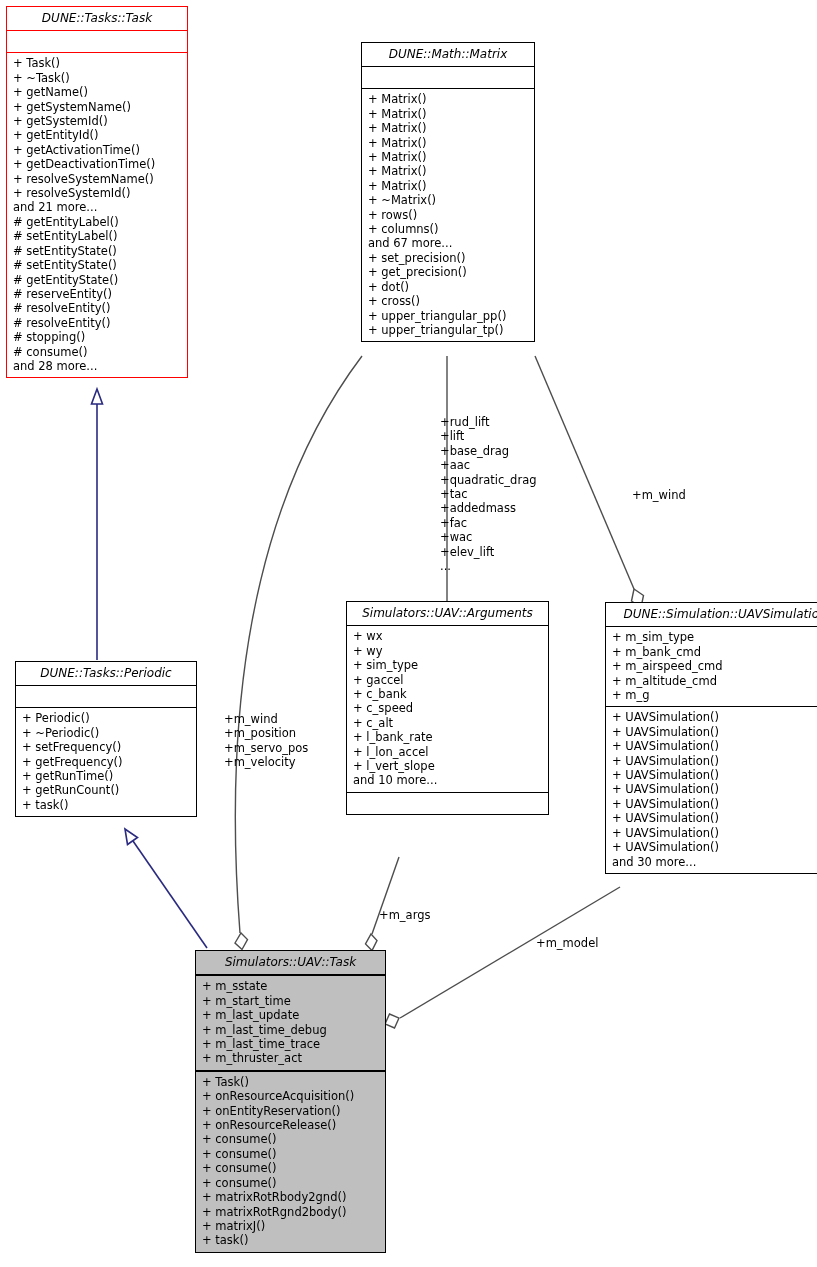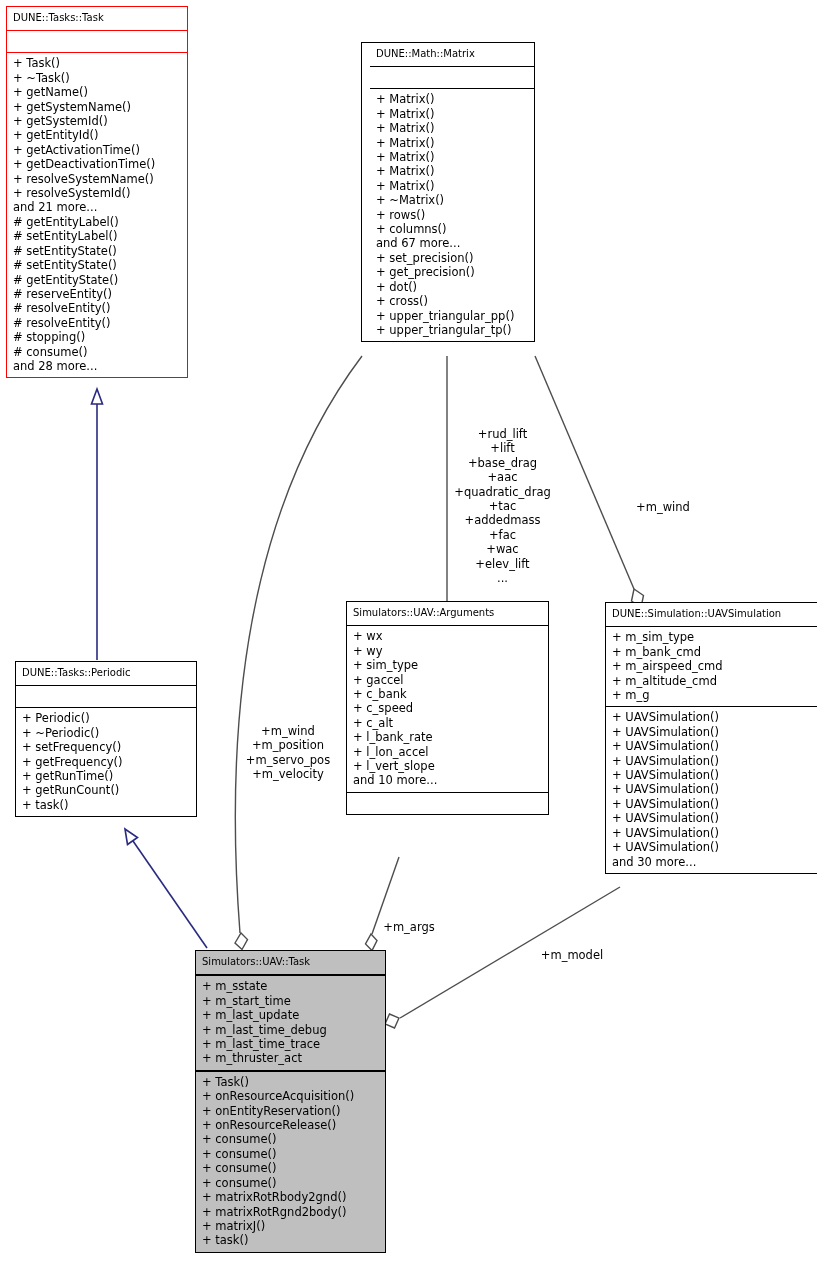--- a/index.html
+++ b/index.html
@@ -16,41 +16,41 @@
     border:1px solid #000;
     background:#ffffff;
     font-size:11.5px;
     line-height:14.4px;
     color:#000;
   }
   .umlbox.red{border-color:#ff0000;}
   .umlbox.gray{background:#bfbfbf;}
 
   .cname{
-    text-align:left;
+    text-align:center;
     padding:4px 6px 5px 6px;
-    font-size:10px;
+    font-size:12px;
     white-space:nowrap;
+    font-style:italic;
   }
   .sep{height:1px;background:#000;}
   .umlbox.red .sep{background:#ff0000;}
   .umlbox.gray .sep{background:#000;height:2px;}
 
   .compartment{padding:3px 5px 4px 6px;}
   .compartment.empty{height:14px;padding:3px 5px 4px 6px;}
   .row{white-space:nowrap;font-size:11.5px;line-height:14.4px;}
 
   .edgelabel{
     position:absolute;
     font-size:11.5px;
     line-height:14.4px;
     color:#000;
     white-space:pre;
-    text-align:center;
-    margin-top:12px;
+    text-align:left;
   }
 </style>
 </head>
 <body>
 
 <div id="canvas">
 
   <svg id="edges" viewBox="0 0 817 1267" width="817" height="1267">
 
     <g>
@@ -113,21 +113,21 @@
       <div class="row"># getEntityState()</div>
       <div class="row"># reserveEntity()</div>
       <div class="row"># resolveEntity()</div>
       <div class="row"># resolveEntity()</div>
       <div class="row"># stopping()</div>
       <div class="row"># consume()</div>
       <div class="row">and 28 more...</div>
     </div>
   </div>
 
-  <div class="umlbox" style="left:361px; top:42px; width:174px;padding-left:8px;">
+  <div class="umlbox" style="left:361px; top:42px; width:174px;">
     <div class="cname">DUNE::Math::Matrix</div>
     <div class="sep"></div>
     <div class="compartment empty"></div>
     <div class="sep"></div>
     <div class="compartment">
       <div class="row">+ Matrix()</div>
       <div class="row">+ Matrix()</div>
       <div class="row">+ Matrix()</div>
       <div class="row">+ Matrix()</div>
       <div class="row">+ Matrix()</div>

